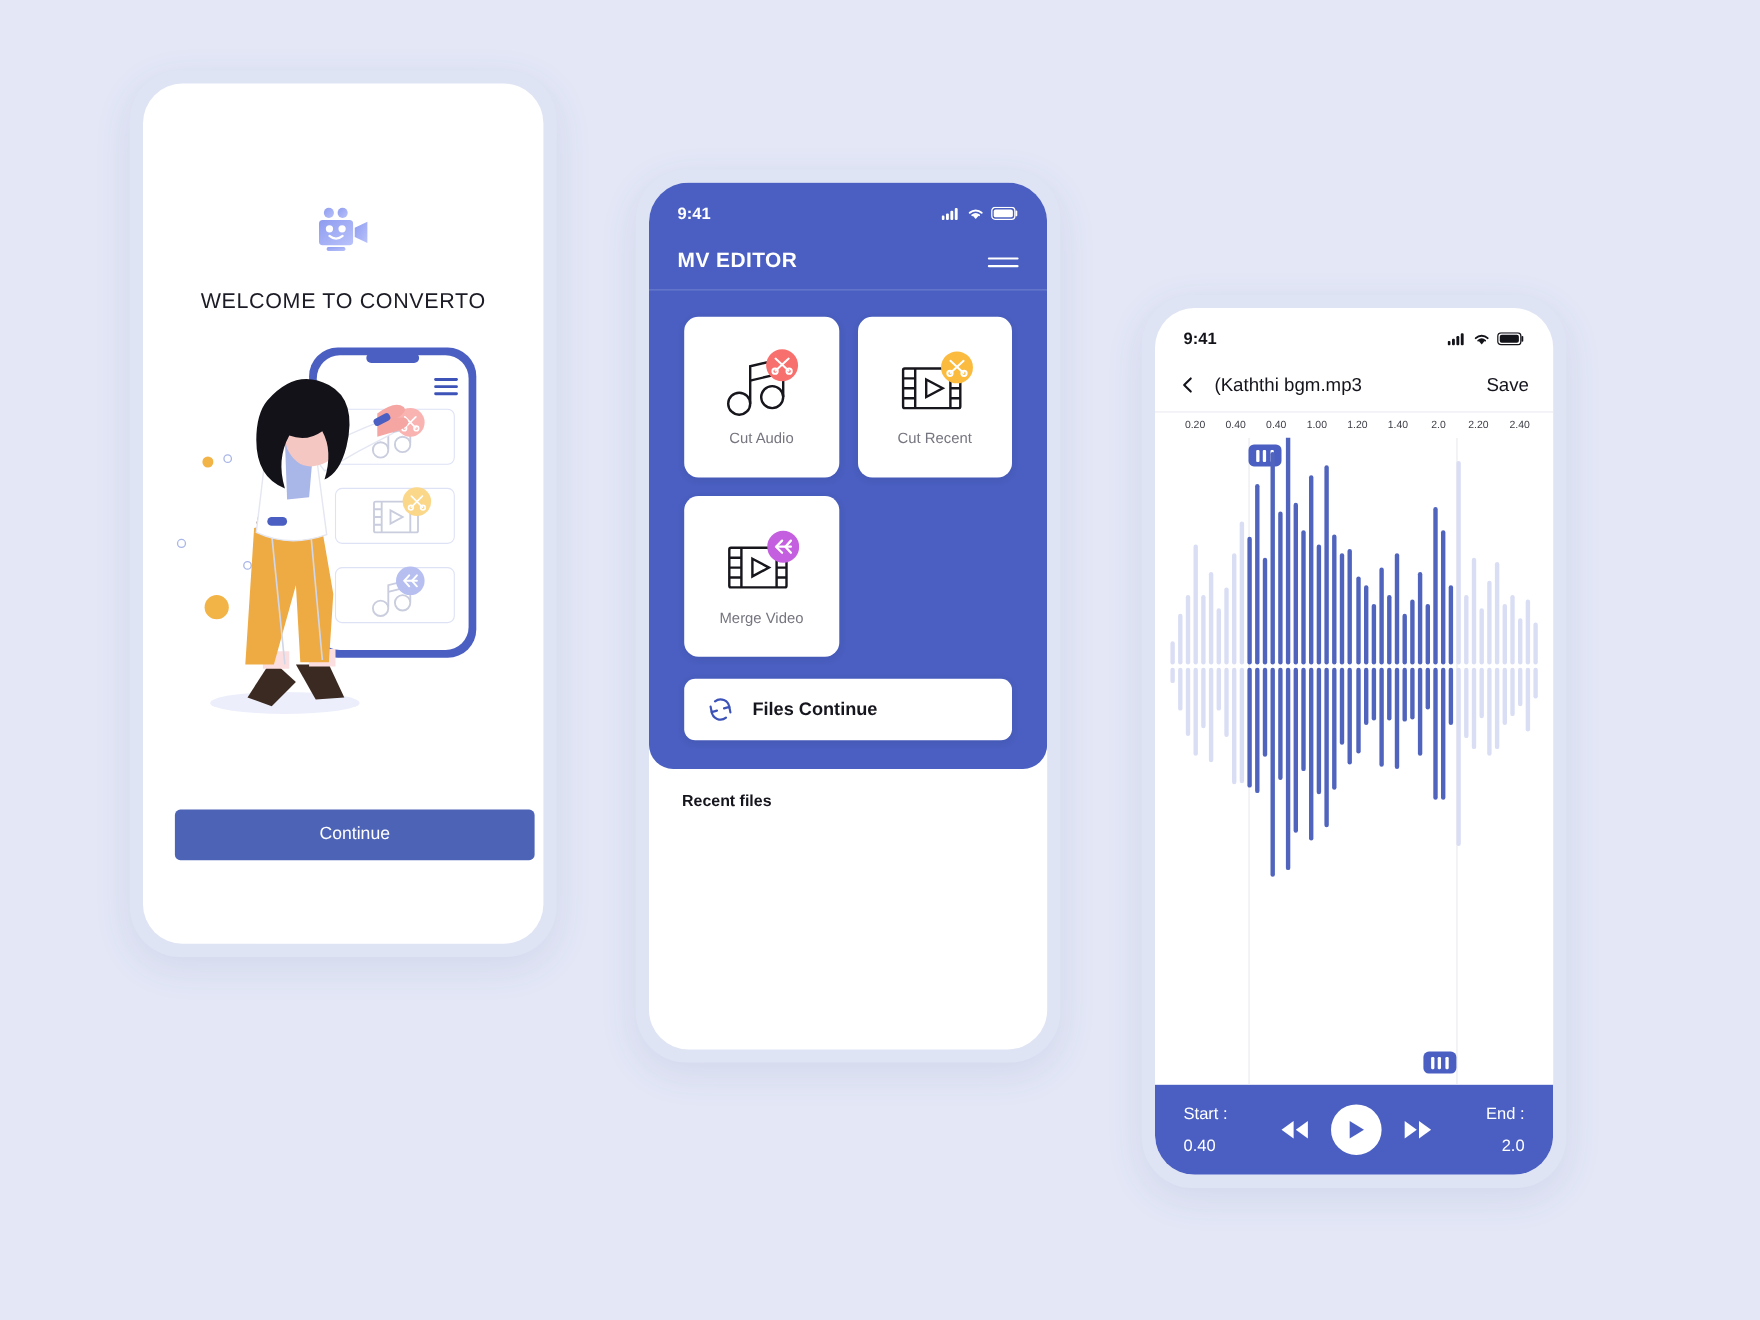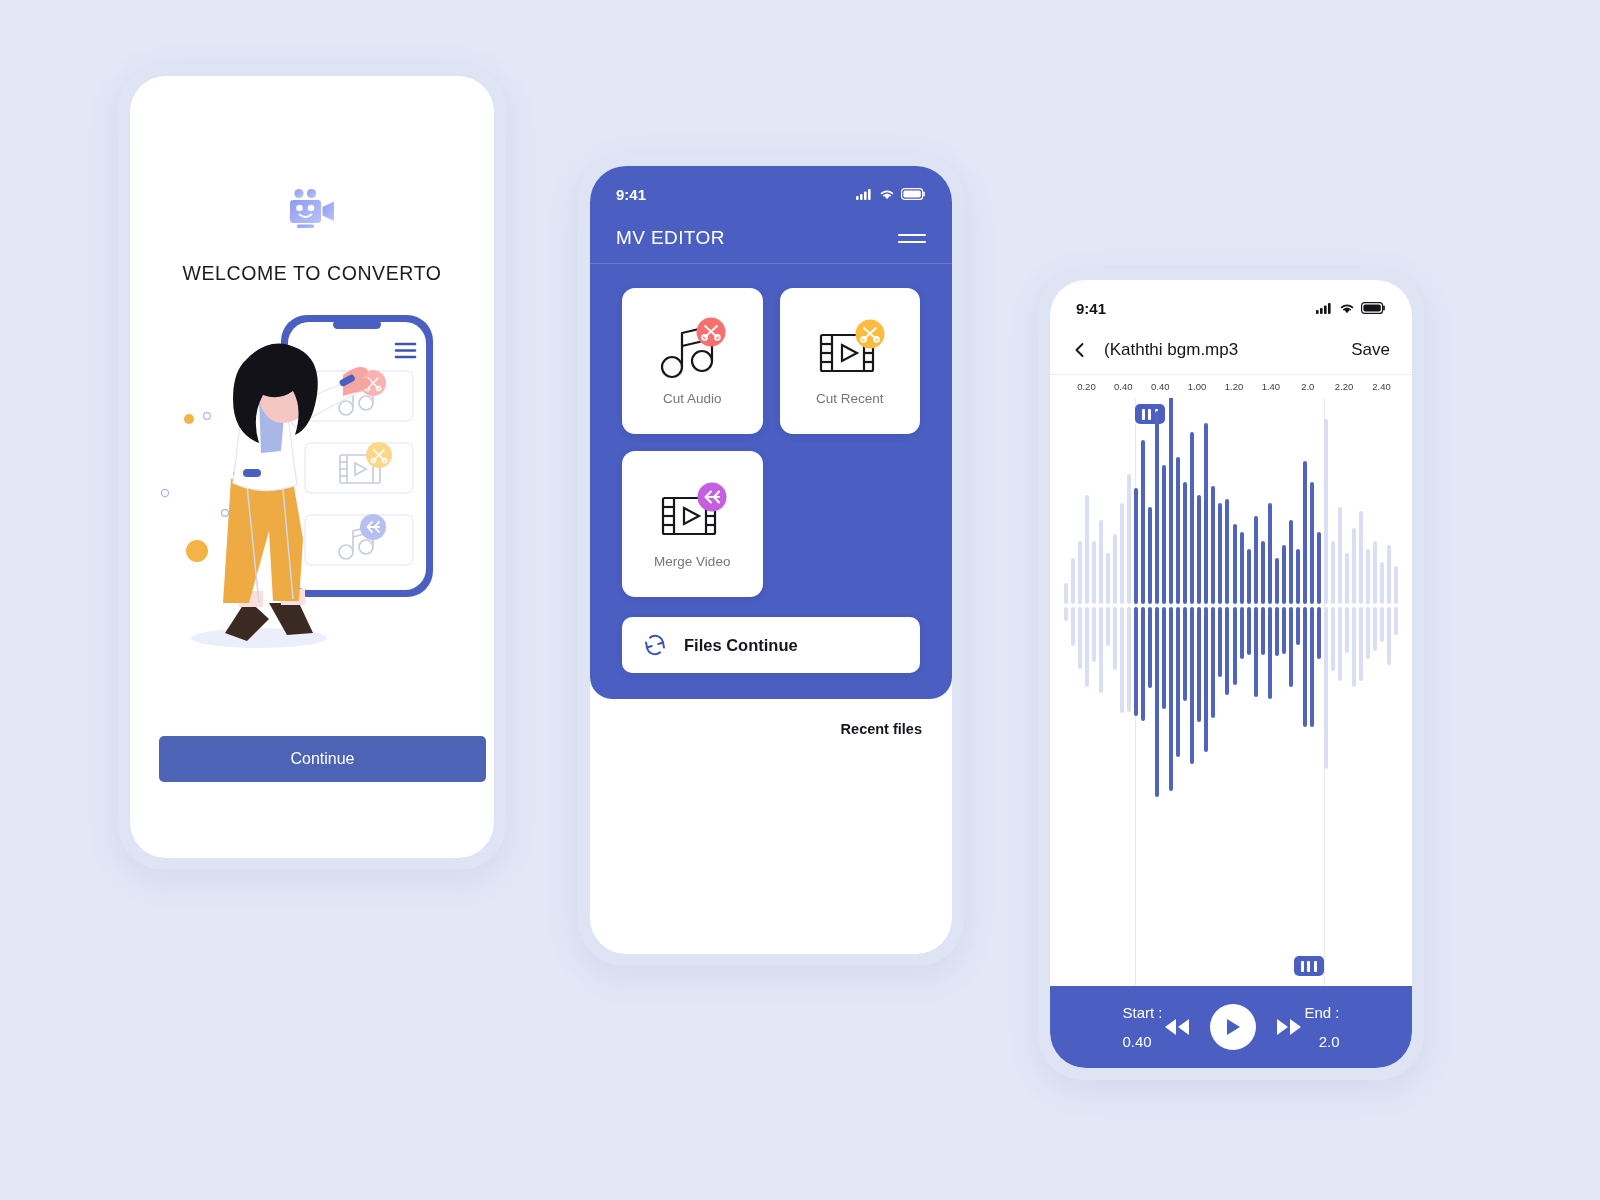--- a/index.html
+++ b/index.html
@@ -64,21 +64,21 @@
     font-size: 15px; font-weight: bold;
   }
   .statusbar.light { color: #fff; }
   .statusbar.dark  { color: #13131a; }
   .sb-icons { display: flex; align-items: center; gap: 6px; }
   .appbar {
     height: 52px; display: flex; align-items: center;
     justify-content: space-between; padding: 0 26px;
     border-bottom: 1px solid rgba(255,255,255,.18);
   }
-  .appbar-title { color: #fff; font-size: 19px; font-weight: normal; letter-spacing: .4px; }
+  .appbar-title { color: #fff; font-size: 19px; font-weight: bold; letter-spacing: .4px; }
   .hamburger { width: 28px; height: 14px; position: relative; cursor: pointer; }
   .hamburger span { position: absolute; left: 0; width: 28px; height: 2.4px; background: #fff; border-radius: 2px; }
   .hamburger span:nth-child(1) { top: 3px; }
   .hamburger span:nth-child(2) { top: 10px; }
 
   .grid2 {
     display: grid; grid-template-columns: 1fr 1fr;
     gap: 17px; padding: 24px 32px 0 32px;
   }
   .tool-card {
@@ -88,21 +88,21 @@
     box-shadow: 0 2px 7px rgba(30,40,90,.12);
   }
   .tool-label { font-size: 13.5px; color: #75757f; text-align: right; }
   .conv-row {
     margin: 20px 32px 0 32px; height: 56px; background: #fff;
     border-radius: 10px; display: flex; align-items: center;
     gap: 16px; padding-left: 20px; cursor: pointer;
     box-shadow: 0 2px 7px rgba(30,40,90,.12);
   }
   .conv-label { font-size: 16.5px; color: #16161e; font-weight: bold; }
-  .recent-wrap { padding: 22px 30px 0 30px; text-align: right; }
+  .recent-wrap { padding: 22px 30px 0 30px; }
   .recent-title { font-size: 14.5px; color: #15151d; font-weight: bold; }
   .file-row {
     margin-top: 14px; height: 48px; background: #fff;
     border: 1px solid #f0f0f4; border-radius: 7px;
     display: flex; align-items: center; padding-left: 18px;
     font-size: 14px; color: #8b8b95; cursor: pointer;
     box-shadow: 0 2px 6px rgba(40,50,100,.07);
   }
 
   
@@ -129,22 +129,22 @@
     position: absolute; width: 30px; height: 20px;
     background: #4a5fc1; border-radius: 5px;
     display: flex; align-items: center; justify-content: center;
     gap: 3.5px; cursor: ew-resize;
   }
   .handle i { width: 3px; height: 11px; background: #fff; border-radius: 1px; display: block; }
   .wbar { position: absolute; border-radius: 4px; }
   .playerbar {
     height: 82px; background: #4a5fc1;
     border-radius: 0 0 34px 34px;
-    display: flex; align-items: center; justify-content: center;
-    padding: 0 26px; color: #fff;
+    display: flex; align-items: center; justify-content: space-between;
+    padding: 0 26px; color: #fff; gap: 16px;
   }
   .time-block { font-size: 15px; line-height: 1.95; }
   .controls { display: flex; align-items: center; gap: 18px; }
   .play-circle {
     width: 46px; height: 46px; border-radius: 50%;
     background: #fff; display: flex; align-items: center;
     justify-content: center; cursor: pointer;
   }
 </style>
 </head>

